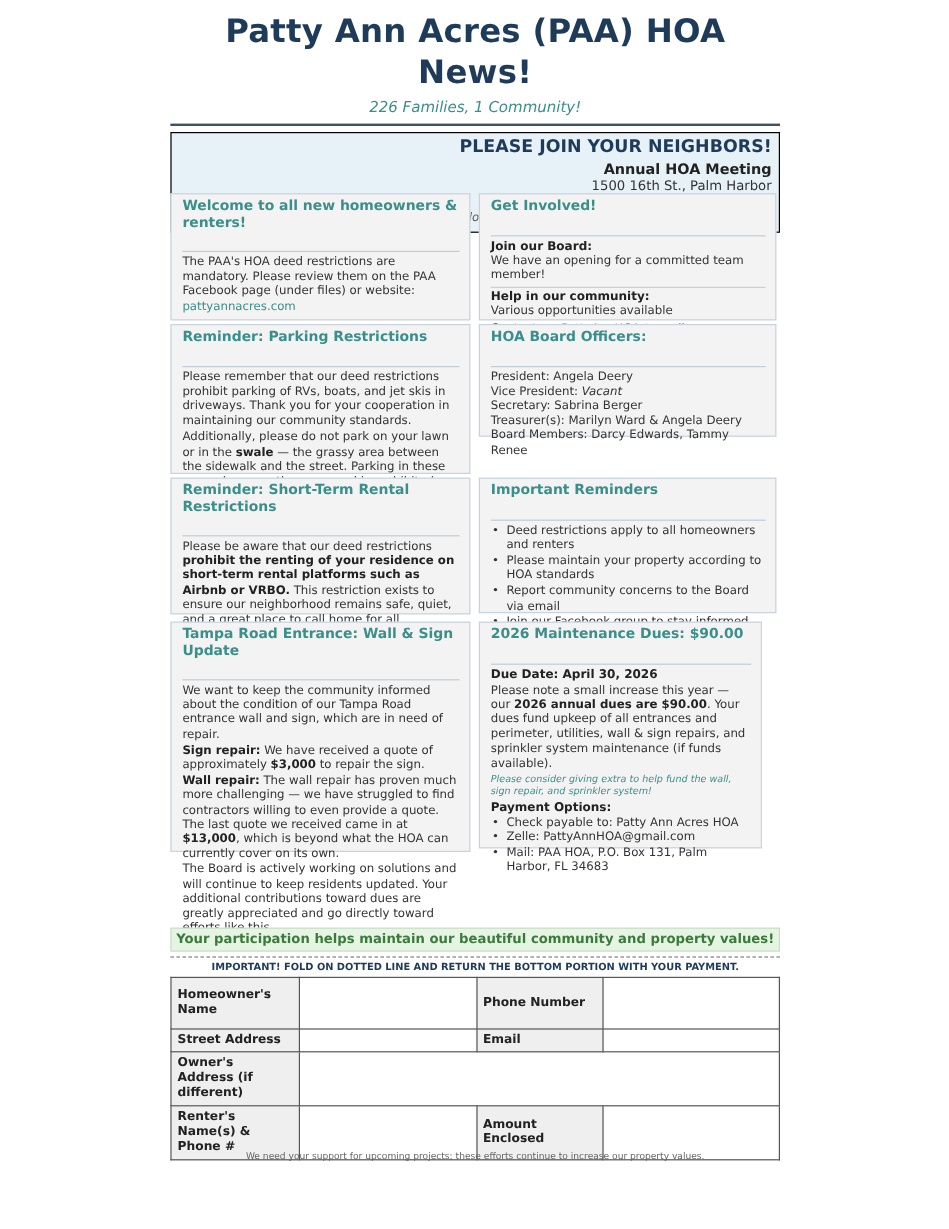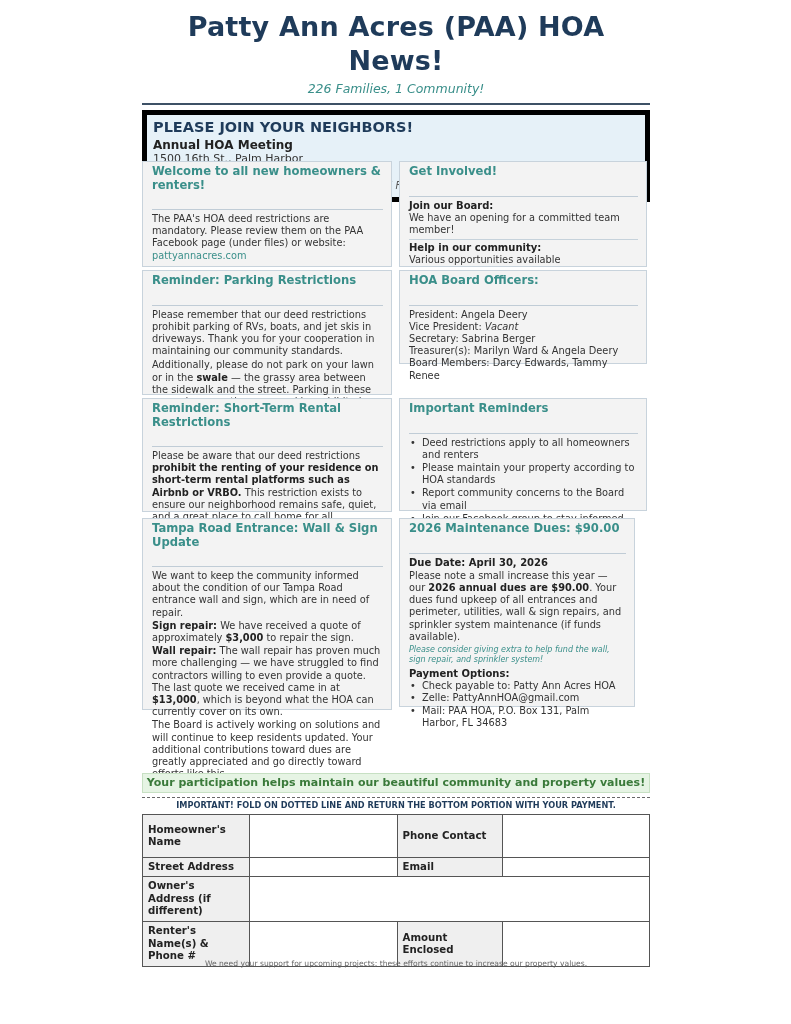--- a/index.html
+++ b/index.html
@@ -2,21 +2,21 @@
 <html><head>
 <meta charset="utf-8">
 <style>
   * { box-sizing: border-box; margin: 0; padding: 0; }
   html, body { width: 791px; height: 1024px; background: #ffffff; }
   body { font-family: "DejaVu Sans", sans-serif; color: #333333; position: relative; overflow: hidden; }
   .page { position: absolute; left: 142px; top: 10px; width: 508px; }
   .title { text-align: center; font-size: 27px; font-weight: bold; color: #1f3b5a; line-height: 34px; letter-spacing: 0.2px; }
   .subtitle { text-align: center; font-size: 12.5px; font-style: italic; color: #3a8f8a; line-height: 18px; margin-top: 2px; }
   .title-rule { height: 2px; background: #3d5166; margin-top: 5px; }
-  .banner { margin-top: 5px; background: #e6f1f8; border: 5px solid #000000; padding: 3px 6px 4px; text-align: left; }
+  .banner { margin-top: 5px; background: #e6f1f8; border: 1px solid #000000; padding: 3px 6px 4px; text-align: right; }
   .banner-head { font-size: 14.5px; font-weight: bold; color: #1f3b5a; line-height: 19px; }
   .banner-sub { font-size: 12px; font-weight: bold; color: #222; line-height: 14px; margin-top: 1px; }
   .banner-line { font-size: 11px; color: #333; line-height: 13px; }
   .banner-note { font-size: 9.8px; font-style: italic; color: #555; line-height: 14px; margin-top: 1px; }
 
   .box { position: absolute; background: #f3f3f3; border: 1px solid #c8d3dc; padding: 3px 8px 4px 9px; font-size: 9.8px; line-height: 12.2px; color: #333; }
   .box h3 { font-size: 11.6px; font-weight: bold; color: #3a8f8a; line-height: 13.5px; padding-bottom: 17px; border-bottom: 1px solid #c0ccd6; margin-bottom: 3px; }
   .box p { margin-bottom: 1px; }
   .box .sep { border-top: 1px solid #c6d2db; margin: 3px 0 2px; }
   .box b { color: #222; }
@@ -127,21 +127,21 @@
   <colgroup>
     <col style="width:107px">
       <col style="width:148px">
       <col style="width:106px">
       <col style="width:147px">
   </colgroup>
   <tbody>
       <tr style="height:43px;">
     <td class="lbl">Homeowner's Name</td>
     <td></td>
-    <td class="lbl">Phone Contact</td>
+    <td class="lbl">Phone Number</td>
     <td></td>
   </tr>
   <tr style="height:19px;">
     <td class="lbl">Street Address</td>
     <td></td>
     <td class="lbl">Email</td>
     <td></td>
   </tr>
   <tr style="height:45px;">
     <td class="lbl">Owner's Address (if different)</td>

